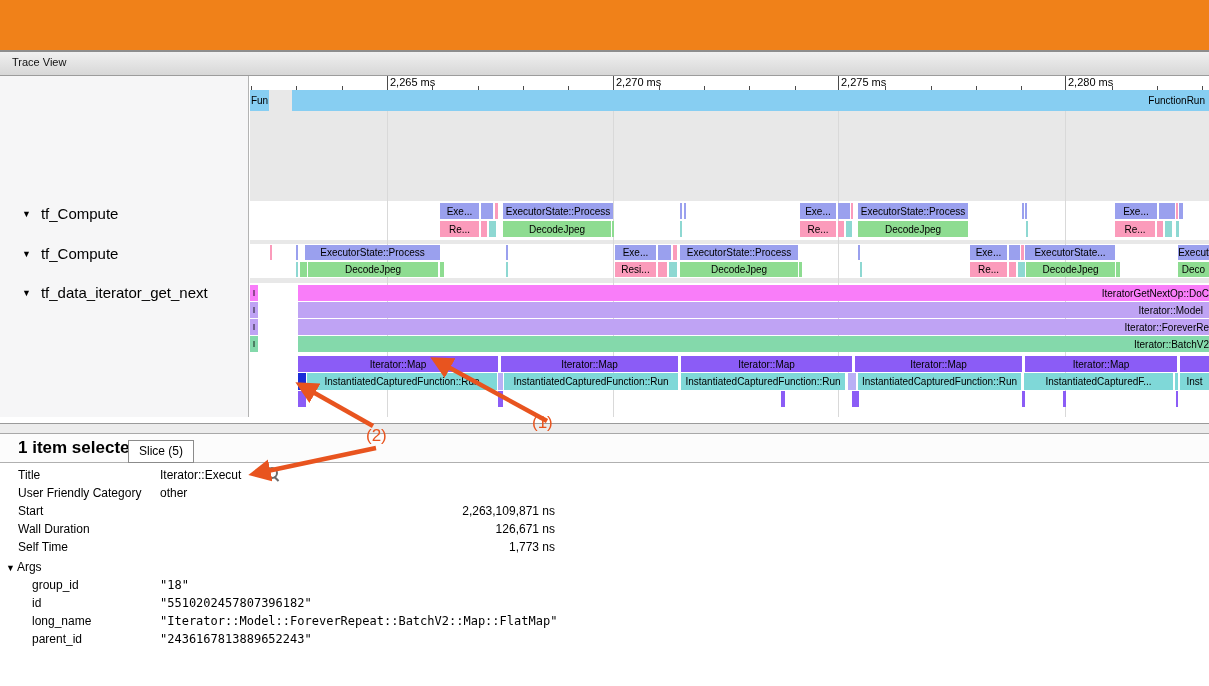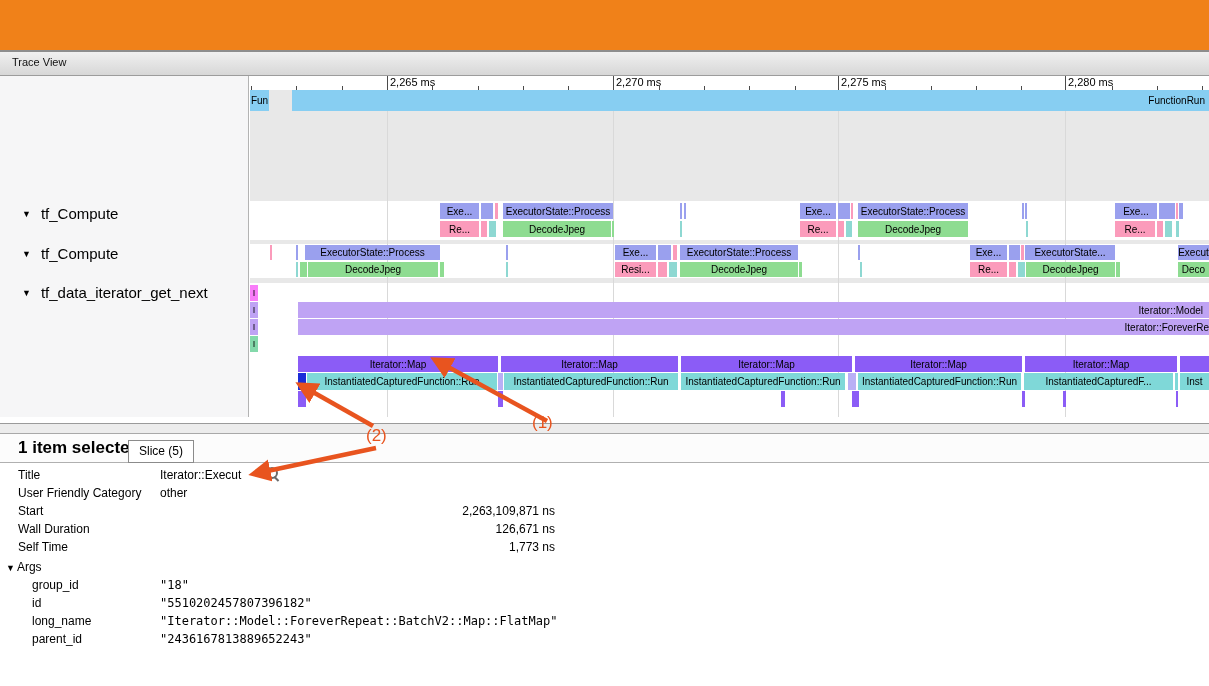--- a/index.html
+++ b/index.html
@@ -178,25 +178,27 @@
     <div class="seg green" style="left: 680px; top: 262px; width: 118px; height: 15px;">DecodeJpeg</div>
     <div class="seg green" style="left: 799px; top: 262px; width: 3px; height: 15px;"></div>
     <div class="seg teal" style="left: 860px; top: 262px; width: 2px; height: 15px;"></div>
     <div class="seg pink" style="left: 970px; top: 262px; width: 37px; height: 15px;">Re...</div>
     <div class="seg pink" style="left: 1009px; top: 262px; width: 7px; height: 15px;"></div>
     <div class="seg teal" style="left: 1018px; top: 262px; width: 7px; height: 15px;"></div>
     <div class="seg green" style="left: 1026px; top: 262px; width: 89px; height: 15px;">DecodeJpeg</div>
     <div class="seg green" style="left: 1116px; top: 262px; width: 4px; height: 15px;"></div>
     <div class="seg green" style="left: 1178px; top: 262px; width: 31px; height: 15px;">Deco</div>
     <div class="seg magenta chip" style="left: 250px; top: 285px; width: 8px; height: 16px;">I</div>
+    <div class="seg magenta ar" style="left: 298px; top: 285px; width: 911px; height: 16px; padding-right: 0px;">IteratorGetNextOp::DoC</div>
     <div class="seg violet chip" style="left: 250px; top: 302px; width: 8px; height: 16px;">I</div>
     <div class="seg violet ar" style="left: 298px; top: 302px; width: 911px; height: 16px; padding-right: 6px;">Iterator::Model</div>
     <div class="seg violet chip" style="left: 250px; top: 319px; width: 8px; height: 16px;">I</div>
     <div class="seg violet ar" style="left: 298px; top: 319px; width: 911px; height: 16px; padding-right: 0px;">Iterator::ForeverRe</div>
     <div class="seg seafoam chip" style="left: 250px; top: 336px; width: 8px; height: 16px;">I</div>
+    <div class="seg seafoam ar" style="left: 298px; top: 336px; width: 911px; height: 16px; padding-right: 0px;">Iterator::BatchV2</div>
     <div class="seg salmon" style="left: 298px; top: 356px; width: 200px; height: 16px;">Iterator::Map</div>
     <div class="seg salmon" style="left: 501px; top: 356px; width: 177px; height: 16px;">Iterator::Map</div>
     <div class="seg salmon" style="left: 681px; top: 356px; width: 171px; height: 16px;">Iterator::Map</div>
     <div class="seg salmon" style="left: 855px; top: 356px; width: 167px; height: 16px;">Iterator::Map</div>
     <div class="seg salmon" style="left: 1025px; top: 356px; width: 152px; height: 16px;">Iterator::Map</div>
     <div class="seg salmon" style="left: 1180px; top: 356px; width: 29px; height: 16px;"></div>
     <div class="seg sel" style="left: 298px; top: 373px; width: 8px; height: 17px;"></div>
     <div class="seg cyan" style="left: 307px; top: 373px; width: 190px; height: 17px;">InstantiatedCapturedFunction::Run</div>
     <div class="seg lav" style="left: 498px; top: 373px; width: 5px; height: 17px;"></div>
     <div class="seg cyan" style="left: 504px; top: 373px; width: 174px; height: 17px;">InstantiatedCapturedFunction::Run</div>

